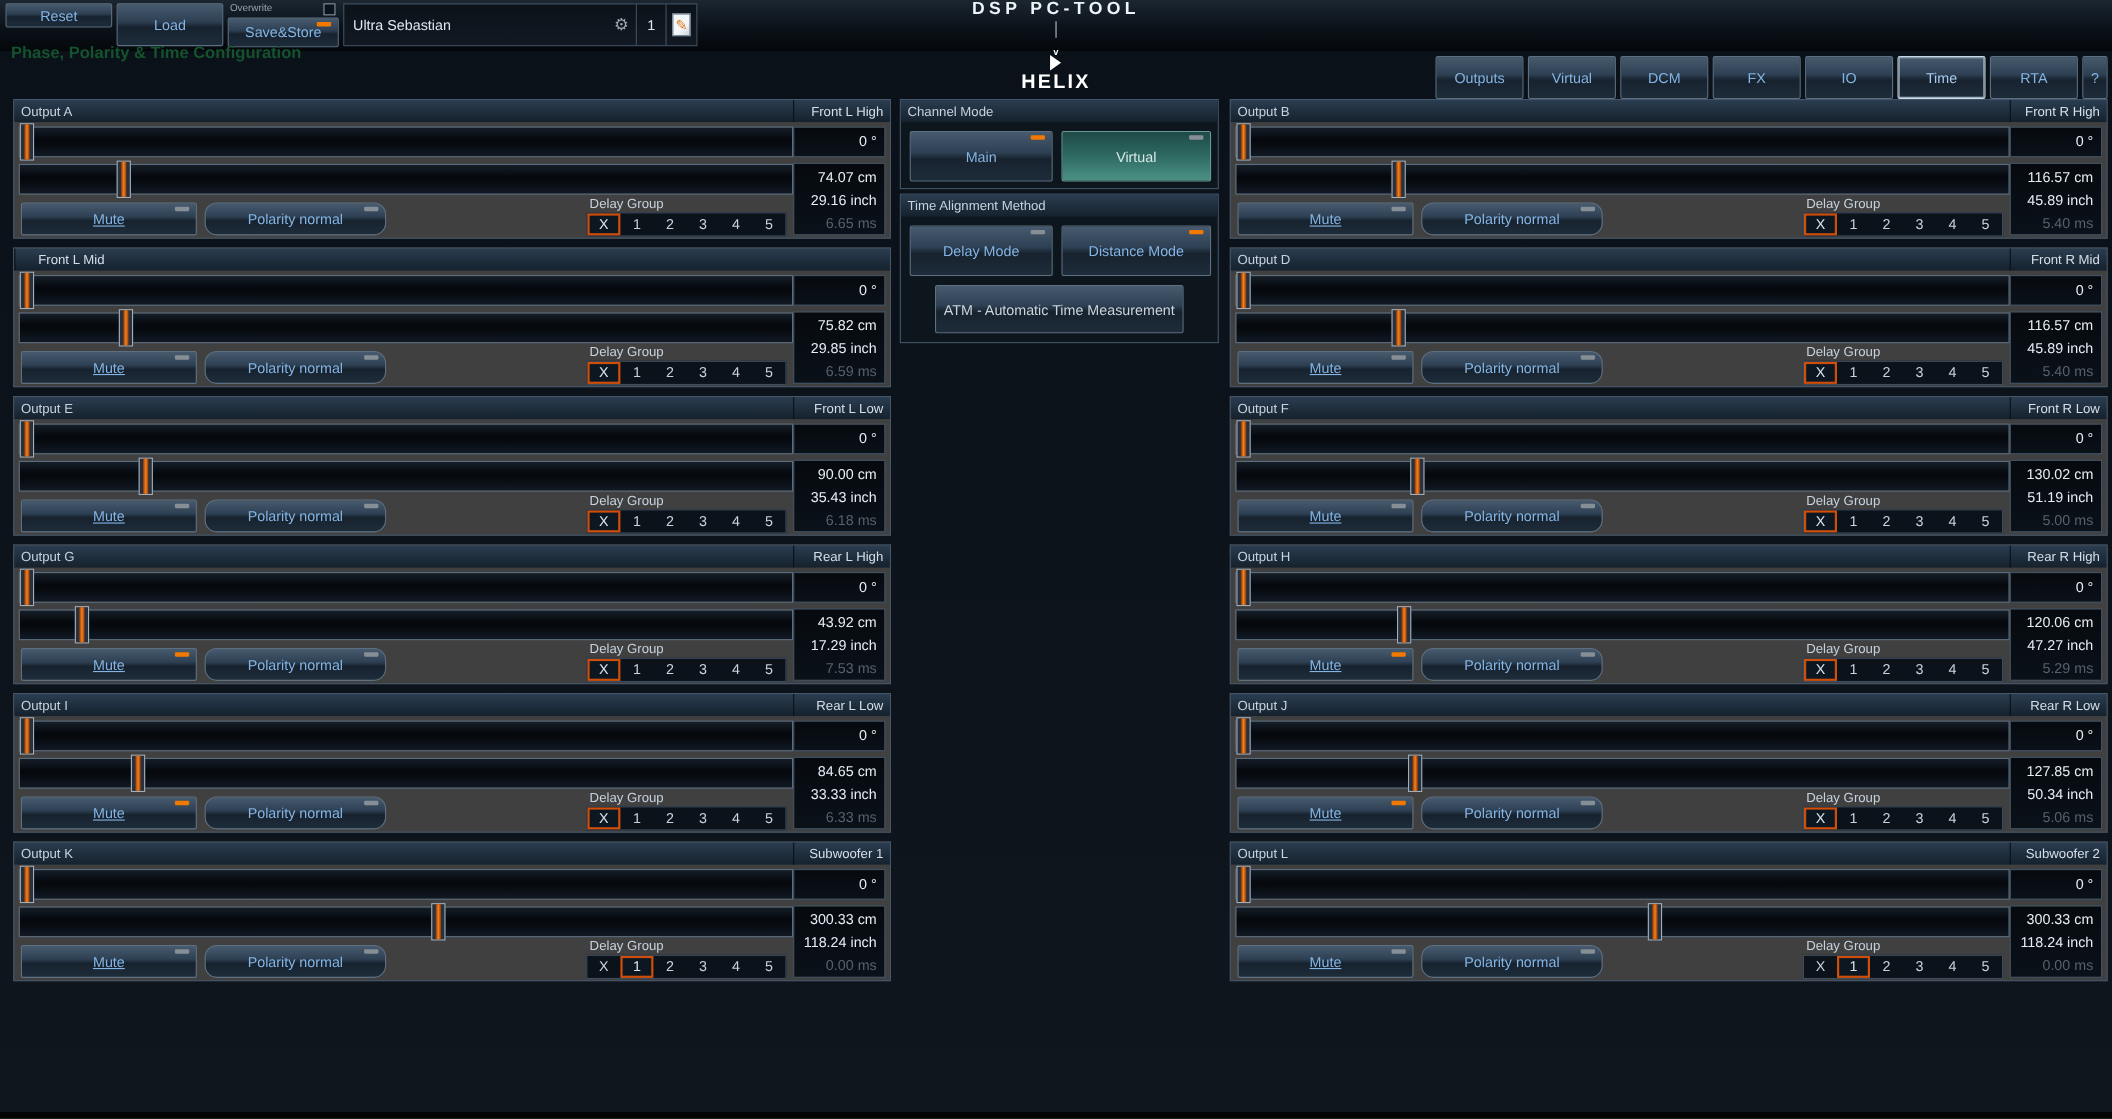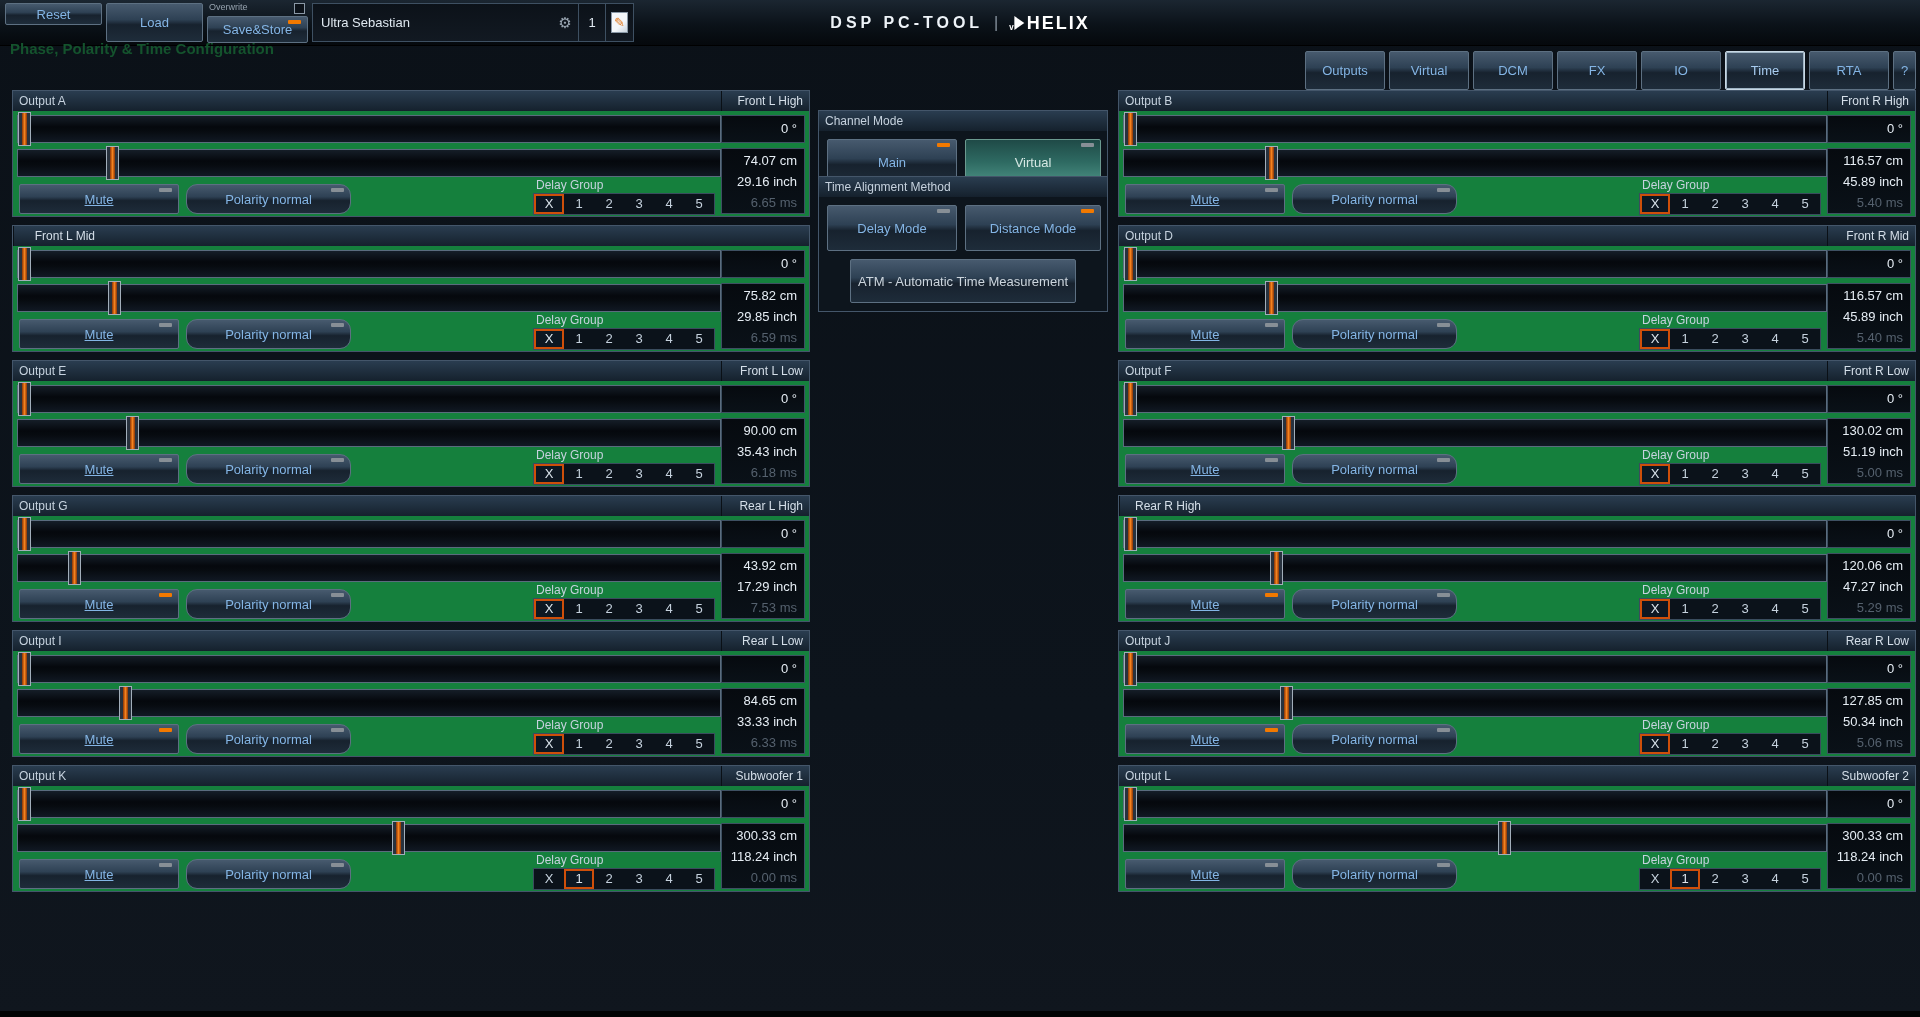--- a/index.html
+++ b/index.html
@@ -34,39 +34,39 @@
     position:absolute; left:312px; top:3px; width:322px; height:39px;
     border:1px solid #3e5062; background:linear-gradient(180deg,#0c1219,#121922);
     display:flex; align-items:stretch;
   }
   #profile-name { flex:1; padding-left:8px; line-height:37px; font-size:13px; color:#dfe8f0; white-space:nowrap; overflow:hidden; }
   #gear { width:26px; line-height:37px; text-align:center; color:#9aa6b2; font-size:15px; }
   #profile-number { width:27px; border-left:1px solid #3e5062; line-height:37px; text-align:center; font-size:13px; color:#dfe8f0; }
   #pencil-cell { width:28px; border-left:1px solid #3e5062; display:flex; align-items:center; justify-content:center; }
   #pencil-doc { width:17px; height:21px; background:linear-gradient(135deg,#f4f7fa 60%,#c9d4dd); border:1px solid #8a98a6; display:flex; align-items:center; justify-content:center; }
   #pencil-doc span { color:#e0761a; font-size:13px; transform:rotate(0deg); line-height:1; }
-  #logo { position:absolute; left:50%; top:0; height:46px; transform:translateX(-50%); display:flex; align-items:center; }
+  #logo { position:absolute; left:50%; top:0; height:46px; transform:translateX(-50%); display:flex; align-items:center;flex-direction:column; }
   #logo-dsp { color:#eef3f8; font-weight:bold; font-size:16px; letter-spacing:4px; }
   #logo-sep { color:#8a96a2; font-size:16px; margin:0 11px; font-weight:normal; }
   #logo-tri { width:0; height:0; border-left:10px solid #fff; border-top:7px solid transparent; border-bottom:7px solid transparent; margin:0 2px 0 1px; }
   #logo-check { color:#fff; font-size:12px; font-weight:bold; transform:translateY(2px); }
   #logo-helix { color:#fff; font-weight:800; font-size:18px; letter-spacing:2px; }
   #tabs { position:absolute; right:4px; top:3px; height:39px; display:flex; gap:4px; }
   .tab { width:80px; height:39px;margin-top:48px; }
   .tab.small { width:23px; }
   .tab.active { border:1px solid #c8d8e4; box-shadow:inset 0 0 0 1px #9fb4c4; color:#a9cdf0; }
   
   #page-title { position:absolute; left:10px; top:40px; font-size:15px; font-weight:bold; color:#14532d; }
   
   #left-col  { position:absolute; left:12px;   top:90px; }
   #right-col { position:absolute; left:1118px; top:90px; }
   
   .block {
     position:relative; width:798px; height:127px; margin-bottom:8px;
-    background:#15803d; border:1px solid #44566a;
+    background:#404040; border:1px solid #44566a;
   }
   .block-header { position:absolute; top:0; left:0; right:0; height:20px; background:linear-gradient(180deg,#2a3d50,#15212d); display:flex; }
   .block-title { flex:1; padding-left:6px; font-size:12px; line-height:20px; color:#c6d2de; }
   .block-name  { width:88px; text-align:right; padding-right:6px; font-size:12px; line-height:20px; color:#d5dfe9; border-left:1px solid #0a1016; }
   .track {
     position:absolute; height:28px;
     background:linear-gradient(180deg,#151e28 0%,#05080d 42%,#070b10 58%,#111924 100%);
     border:1px solid #5a6c7e;
   }
   .phase-track { left:4px; top:24px; width:704px; }
@@ -89,21 +89,21 @@
   .mute-btn { position:absolute; left:6px;   top:93px; width:160px; height:30px;text-decoration:underline; }
   .pol-btn  { position:absolute; left:173px; top:93px; width:165px; height:30px;border-radius:11px; }
   .dg { position:absolute; right:94px; top:87px; width:182px; }
   .dg-label { font-size:12px; color:#c6d2de; padding-left:3px; }
   .dg-row { display:flex; border:1px solid #3a4c5e; margin-top:1px; background:#0b121a; }
   .dg-cell { width:30px; height:20px; line-height:20px; text-align:center; font-size:13px; color:#c6d2de; }
   .dg-cell.sel { border:2px solid #cf4f0a; line-height:16px; background:#0d1722; color:#dbe4ec; }
   
   .panel { position:absolute; left:818px; width:290px; background:#0d151d; border:1px solid #44566a; }
   .panel-header { height:20px; background:linear-gradient(180deg,#2a3d50,#15212d); font-size:12px; line-height:20px; padding-left:6px; color:#c6d2de; }
-  #channel-mode { top:90px;  height:82px;margin-top:20px; }
+  #channel-mode { top:90px;  height:82px; }
   #time-align   { top:176px; height:136px; }
   #main-btn     { position:absolute; left:8px;   top:28px; width:130px; height:46px; }
   #virtual-btn  { position:absolute; left:146px; top:28px; width:136px; height:46px;
     background:linear-gradient(180deg,#1f4a47 0%,#2e6a62 50%,#4c9184 100%);
     border:1px solid #6b9a90; color:#d6e8e4; }
   #delay-btn    { position:absolute; left:8px;   top:28px; width:130px; height:46px; }
   #distance-btn { position:absolute; left:146px; top:28px; width:136px; height:46px; }
   #atm-btn      { position:absolute; left:31px;  top:82px; width:226px; height:44px; color:#ccd5dd; font-size:13px; }
   #bottom-strip { position:absolute; left:0; bottom:0; width:1920px; height:6px; background:#010304; }
 </style>
@@ -526,20 +526,21 @@
           <div class="dg-cell">2</div>
           <div class="dg-cell">3</div>
           <div class="dg-cell">4</div>
           <div class="dg-cell">5</div>
         </div>
     </div>
   </div>
 
   <div class="block">
     <div class="block-header">
+      <div class="block-title">Output H</div>
       <div class="block-name">Rear R High</div>
     </div>
     <div class="track phase-track">
       <div class="handle phase-handle" style="left: 0px;">
           <i></i>
         </div>
     </div>
     <div class="valbox phase-box">0 °</div>
     <div class="track dist-track">
       <div class="handle dist-handle" style="left: calc(21.63% - 6px);">

